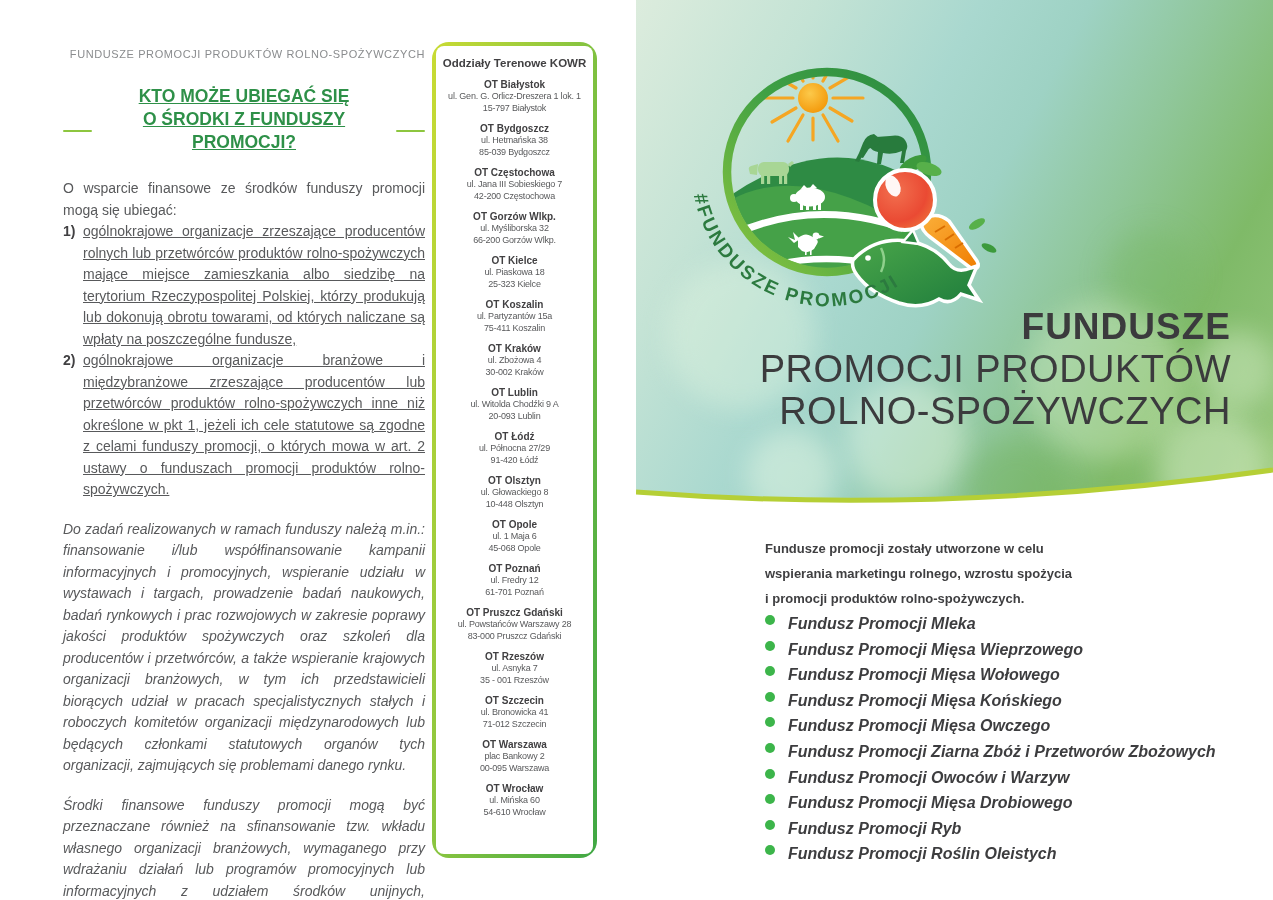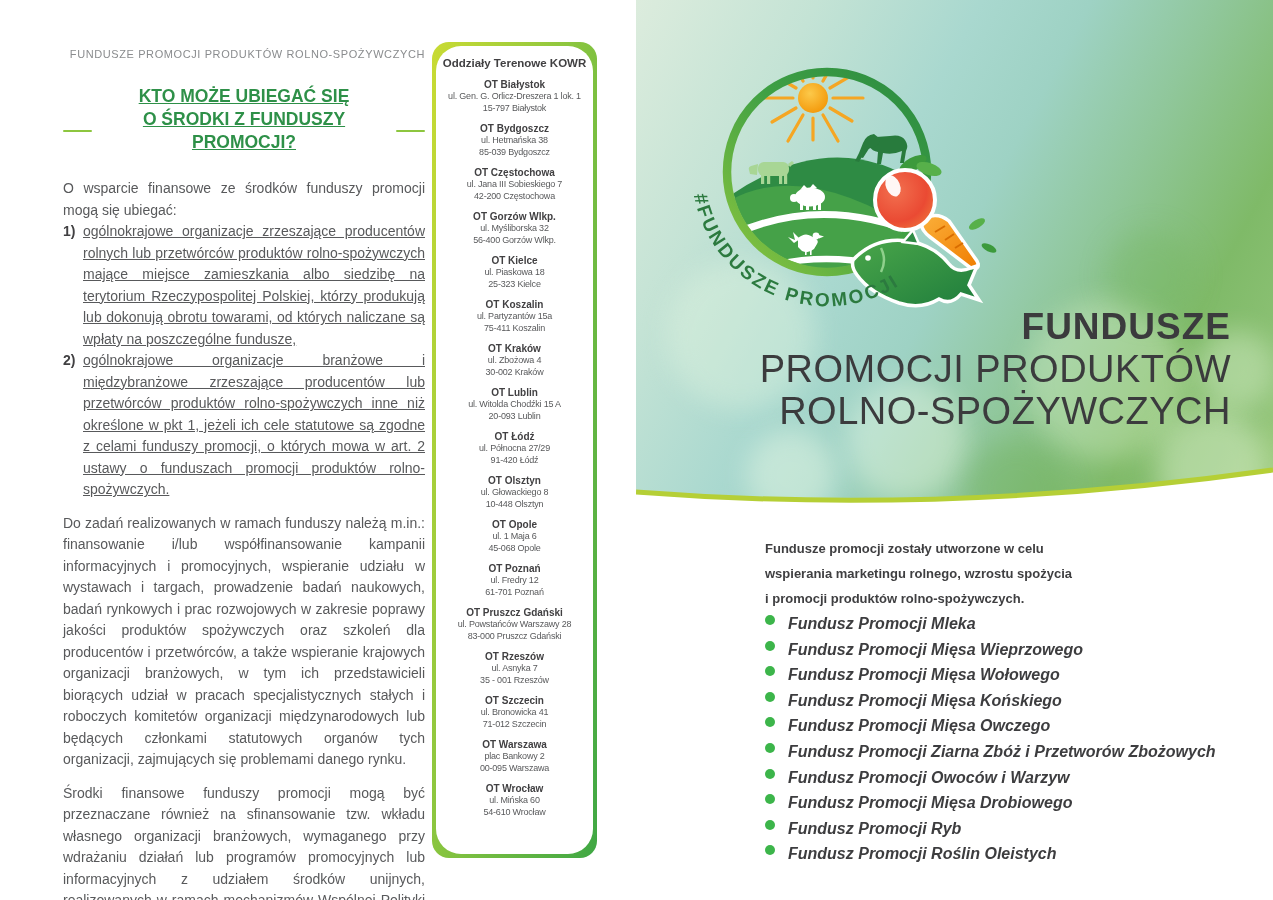--- a/index.html
+++ b/index.html
@@ -10,28 +10,28 @@
   .left-col{position:absolute;left:63px;top:0;width:362px;height:900px;}
   .kicker{margin-top:48px;font-size:11px;letter-spacing:.6px;color:#8a8c8e;text-align:right;}
   .heading{margin-top:25px;text-align:center;color:#2e9048;font-weight:700;font-size:17.5px;line-height:1.32;text-decoration:underline;}
   .heading-row2{display:flex;align-items:center;justify-content:flex-end;gap:10px;}
   .h-dash{flex:0 0 29px;height:2.5px;background:#8dc63f;border-radius:2px;}
   .body-copy{margin-top:24px;font-size:14px;line-height:21.5px;}
   .jp{text-align:justify;}
   .num-item{display:flex;text-align:justify;}
   .num-item .num{flex:0 0 20px;font-weight:700;color:#414042;}
   .num-item .num-text{flex:1;text-align:justify;text-decoration:underline;}
-  .para{margin-top:12px;}
+  .para{margin-top:18px;font-style:italic;}
 
   
   .offices-wrap{position:absolute;left:432px;top:42px;width:165px;height:816px;
                 background:linear-gradient(100deg,#c9db33,#8cc63f 45%,#3fa744);
                 border-radius:17px;padding:0;box-sizing:border-box;}
   .offices-inner{position:absolute;left:4px;top:4px;right:4px;bottom:4px;background:#fff;
-                 border-radius:25px;text-align:center;overflow:hidden;}
+                 border-radius:8px;text-align:center;overflow:hidden;}
   .offices-title{margin-top:11px;font-size:11.5px;font-weight:700;color:#414042;}
   .offices-list{margin-top:10px;}
   .office{margin-bottom:9px;}
   .office-name{font-size:10px;font-weight:700;color:#414042;line-height:12px;white-space:nowrap;}
   .office-line{font-size:9px;letter-spacing:-.2px;color:#58595b;line-height:11.5px;white-space:nowrap;}
 
   
   .right-col{position:absolute;left:636px;top:0;width:637px;height:900px;background:#fff;}
   .hero{position:absolute;left:0;top:0;width:637px;height:516px;
         background:linear-gradient(118deg,#dcecdd 0%,#c4e3d5 20%,#a9d8cf 38%,#9ed2c4 50%,#90c79b 64%,#7fba68 80%,#8ec276 92%,#a3ce81 100%);
@@ -110,21 +110,21 @@
 
           <div class="office">
             <div class="office-name">OT Częstochowa</div>
             <div class="office-line">ul. Jana III Sobieskiego 7</div>
             <div class="office-line">42-200 Częstochowa</div>
           </div>
 
           <div class="office">
             <div class="office-name">OT Gorzów Wlkp.</div>
             <div class="office-line">ul. Myśliborska 32</div>
-            <div class="office-line">56-400 Gorzów Wlkp.</div>
+            <div class="office-line">66-200 Gorzów Wlkp.</div>
           </div>
 
           <div class="office">
             <div class="office-name">OT Kielce</div>
             <div class="office-line">ul. Piaskowa 18</div>
             <div class="office-line">25-323 Kielce</div>
           </div>
 
           <div class="office">
             <div class="office-name">OT Koszalin</div>
@@ -133,21 +133,21 @@
           </div>
 
           <div class="office">
             <div class="office-name">OT Kraków</div>
             <div class="office-line">ul. Zbożowa 4</div>
             <div class="office-line">30-002 Kraków</div>
           </div>
 
           <div class="office">
             <div class="office-name">OT Lublin</div>
-            <div class="office-line">ul. Witolda Chodźki 15 A</div>
+            <div class="office-line">ul. Witolda Chodźki 9 A</div>
             <div class="office-line">20-093 Lublin</div>
           </div>
 
           <div class="office">
             <div class="office-name">OT Łódź</div>
             <div class="office-line">ul. Północna 27/29</div>
             <div class="office-line">91-420 Łódź</div>
           </div>
 
           <div class="office">

